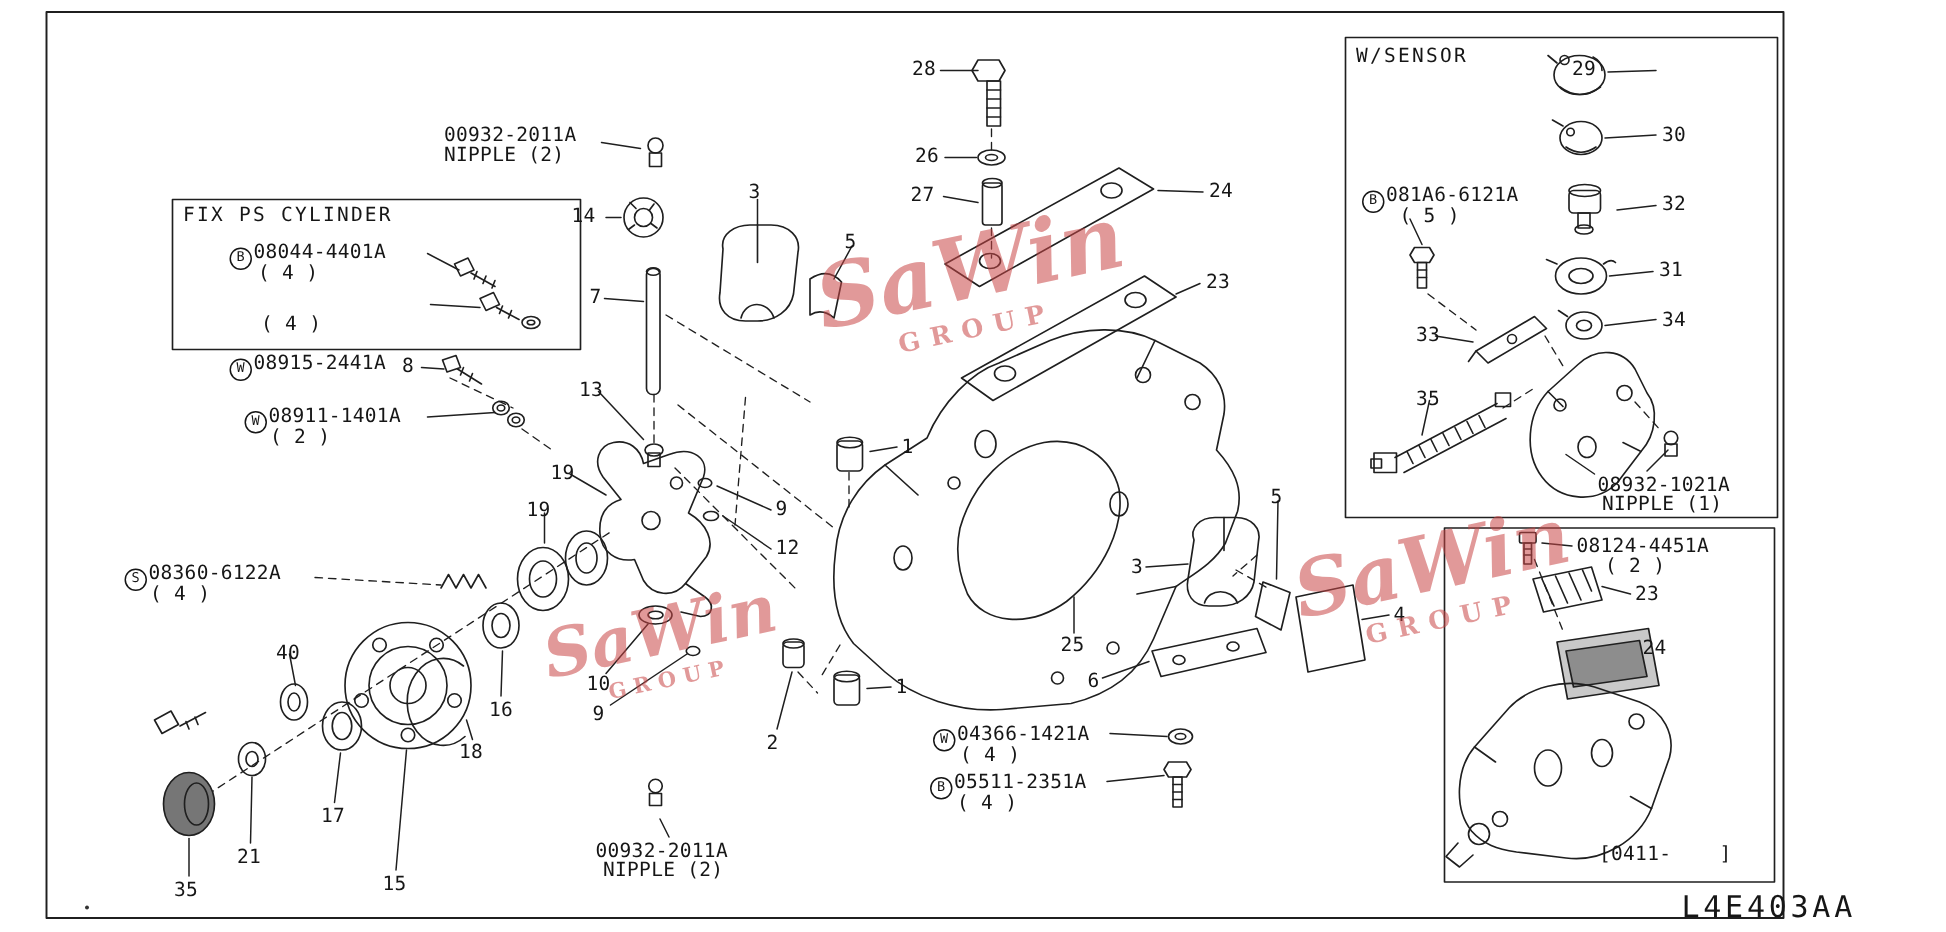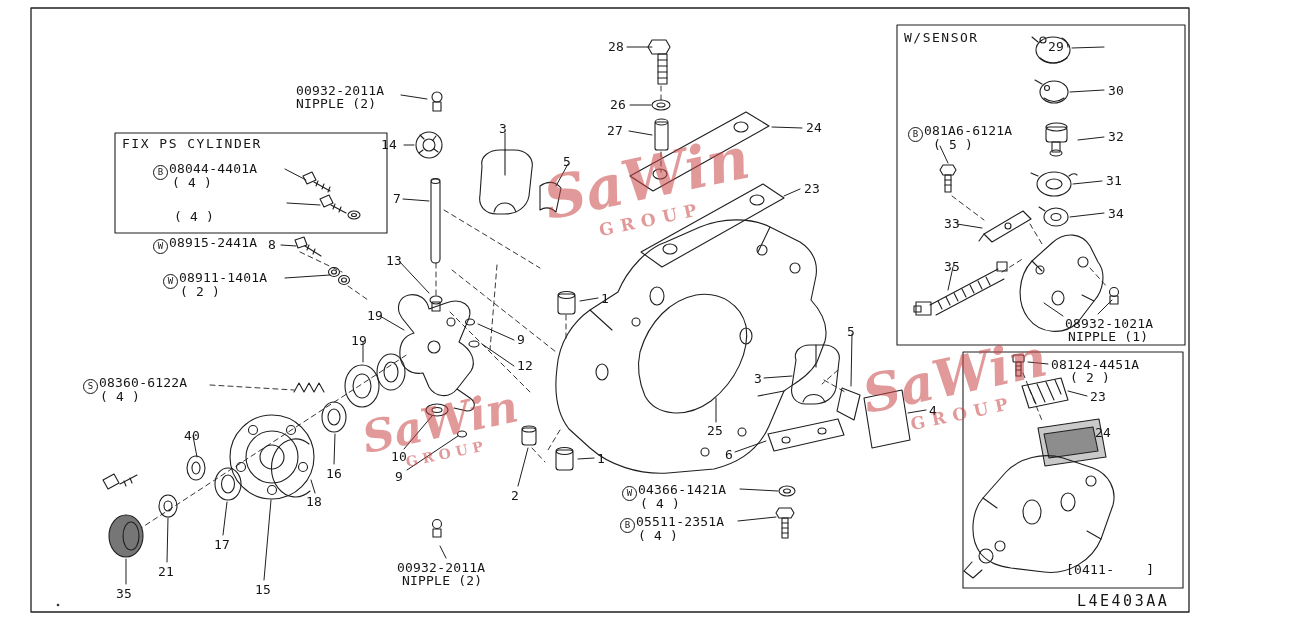--- a/index.html
+++ b/index.html
@@ -4,21 +4,21 @@
 <style>
   html,body{margin:0;padding:0;background:#ffffff;}
   #stage{position:relative;width:1297px;height:621px;background:#fff;overflow:hidden;
          font-family:"DejaVu Sans Mono","Liberation Mono",monospace;}
   #art{position:absolute;left:0;top:0;z-index:1;}
   #label-layer{position:absolute;left:0;top:0;width:100%;height:100%;z-index:4;}
   .lbl{position:absolute;font-size:13px;line-height:14px;color:#161616;white-space:pre;letter-spacing:.2px;}
   .lbl .circ{display:inline-block;width:13px;height:13px;line-height:13px;border:1px solid #161616;
              border-radius:50%;text-align:center;font-size:9px;margin-right:1px;vertical-align:-2px;}
   .box-title{position:absolute;font-size:13px;letter-spacing:1.5px;color:#161616;z-index:4;white-space:pre;}
-  .diagram-code{position:absolute;font-size:15px;letter-spacing:2.5px;color:#161616;z-index:4;}
+  .diagram-code{position:absolute;font-size:20px;letter-spacing:2.5px;color:#161616;z-index:4;margin-left:44px;}
   .wm{position:absolute;z-index:6;color:rgba(201,70,70,.55);text-align:center;pointer-events:none;
       font-family:"DejaVu Serif","Liberation Serif",serif;font-style:italic;font-weight:bold;
       transform:rotate(-12deg);}
   .wm .wm-text{line-height:1;}
   .wm .wm-sub{font-size:17px;letter-spacing:7px;margin-top:2px;font-style:normal;}
   .wm-lg .wm-text{font-size:58px;}
   .wm-md .wm-text{font-size:44px;}
   .wm-md .wm-sub{font-size:14px;letter-spacing:5px;}
   .wm-rt .wm-text{font-size:52px;}
 </style>

